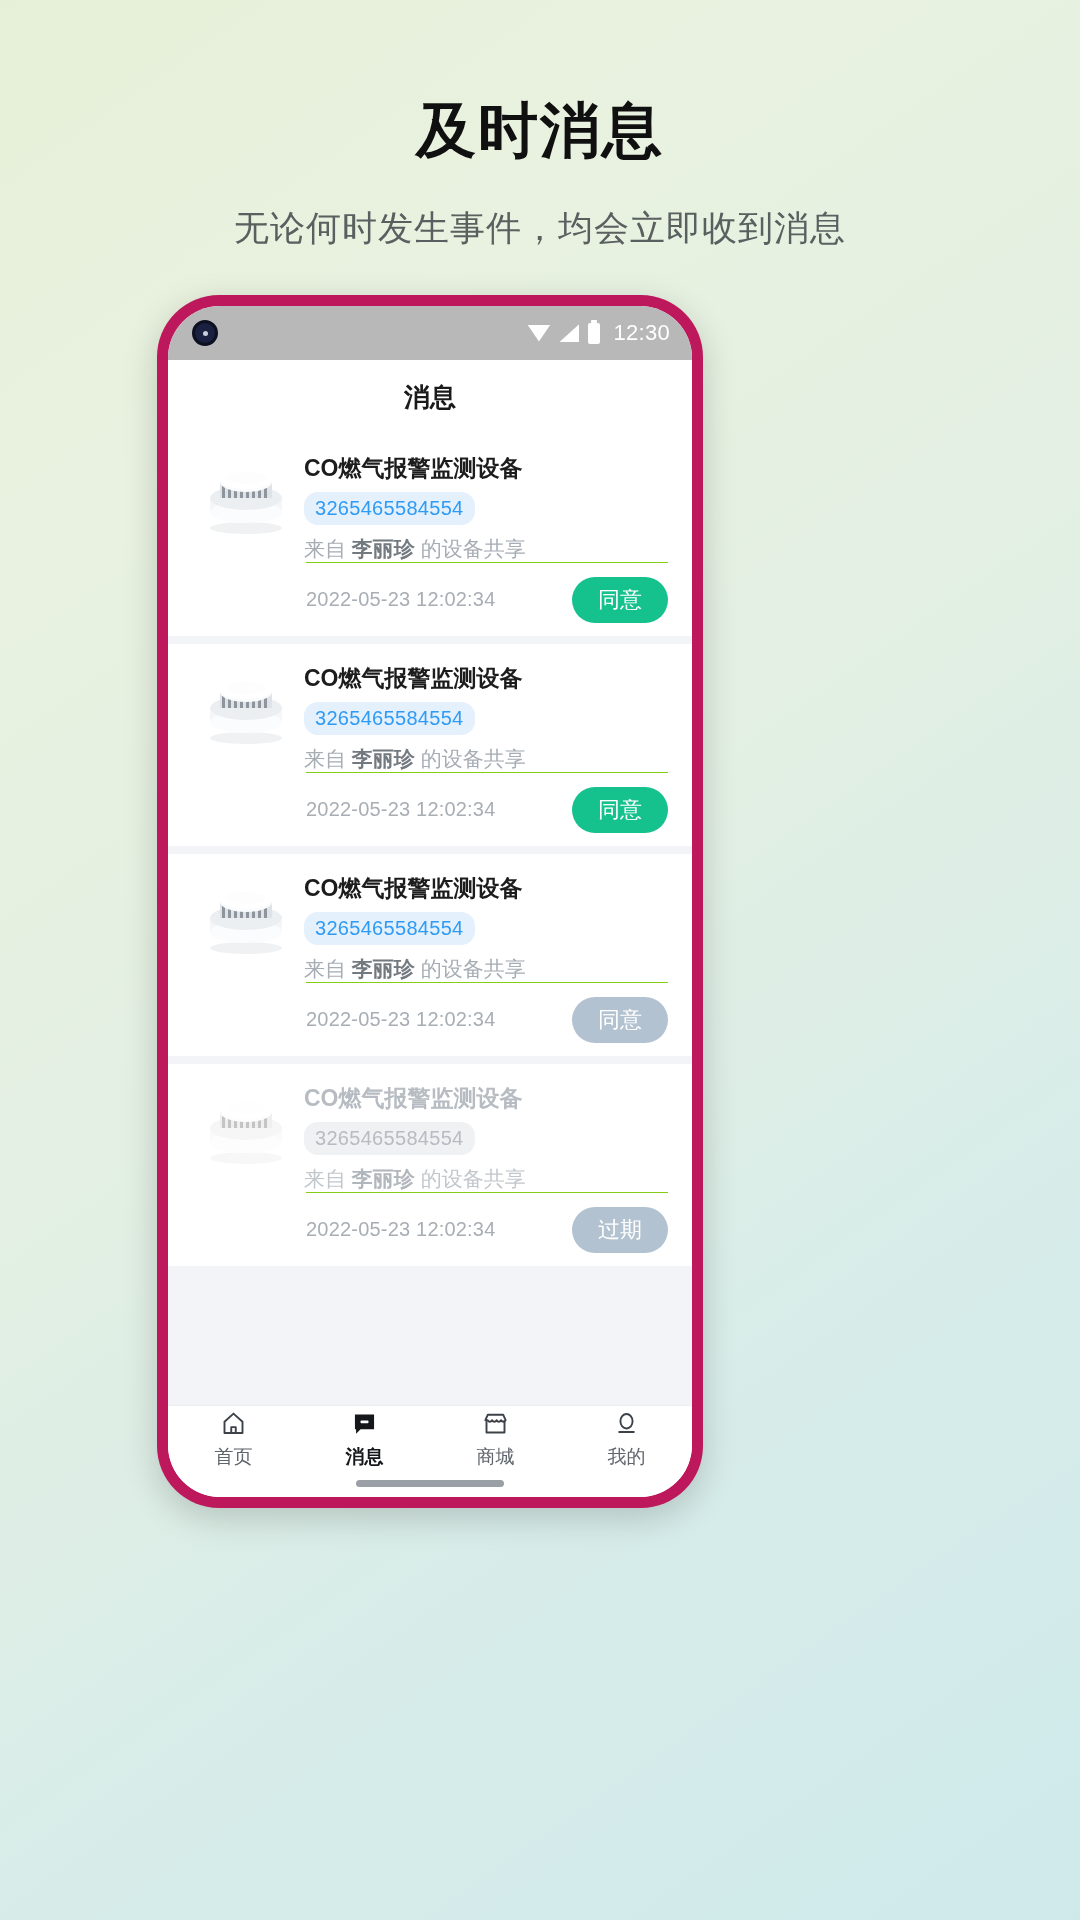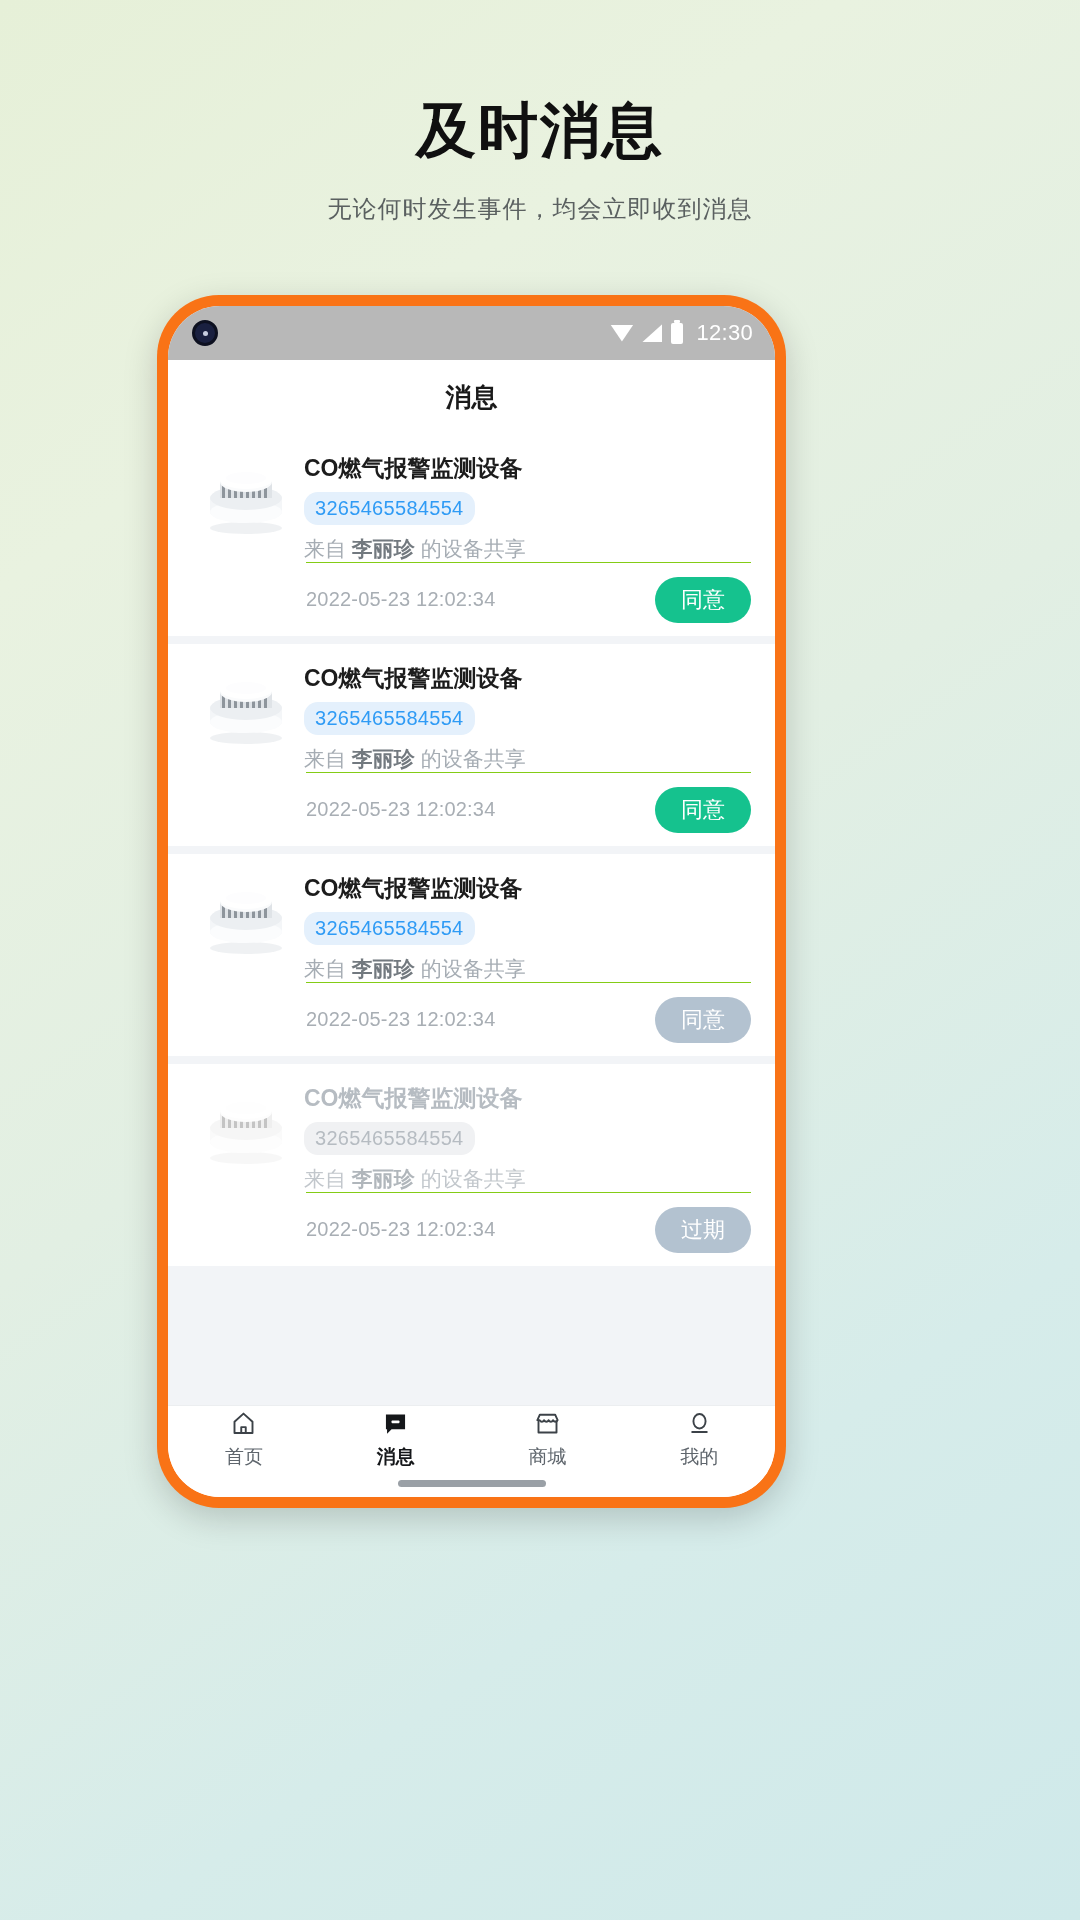--- a/index.html
+++ b/index.html
@@ -24,34 +24,34 @@
     padding-top: 96px;
   }
   .promo-title {
     font-size: 60px;
     font-weight: bold;
     color: #101010;
     letter-spacing: 2px;
     line-height: 1.15;
   }
   .promo-sub {
-    margin-top: 28px;
-    font-size: 24px;
+    margin-top: 40px;
+    font-size: 35px;
     color: #5a6060;
     letter-spacing: 1px;
   }
 
   
   .phone {
     position: absolute;
     left: 157px;
     top: 295px;
-    width: 629px;
+    width: 546px;
     height: 1213px;
-    background: #f97316;
+    background: #be185d;
     border-radius: 62px;
     padding: 11px;
     box-shadow: 0 10px 34px rgba(0,0,0,0.18);
   }
   .screen {
     width: 100%;
     height: 100%;
     background: #ffffff;
     border-radius: 52px;
     overflow: hidden;

